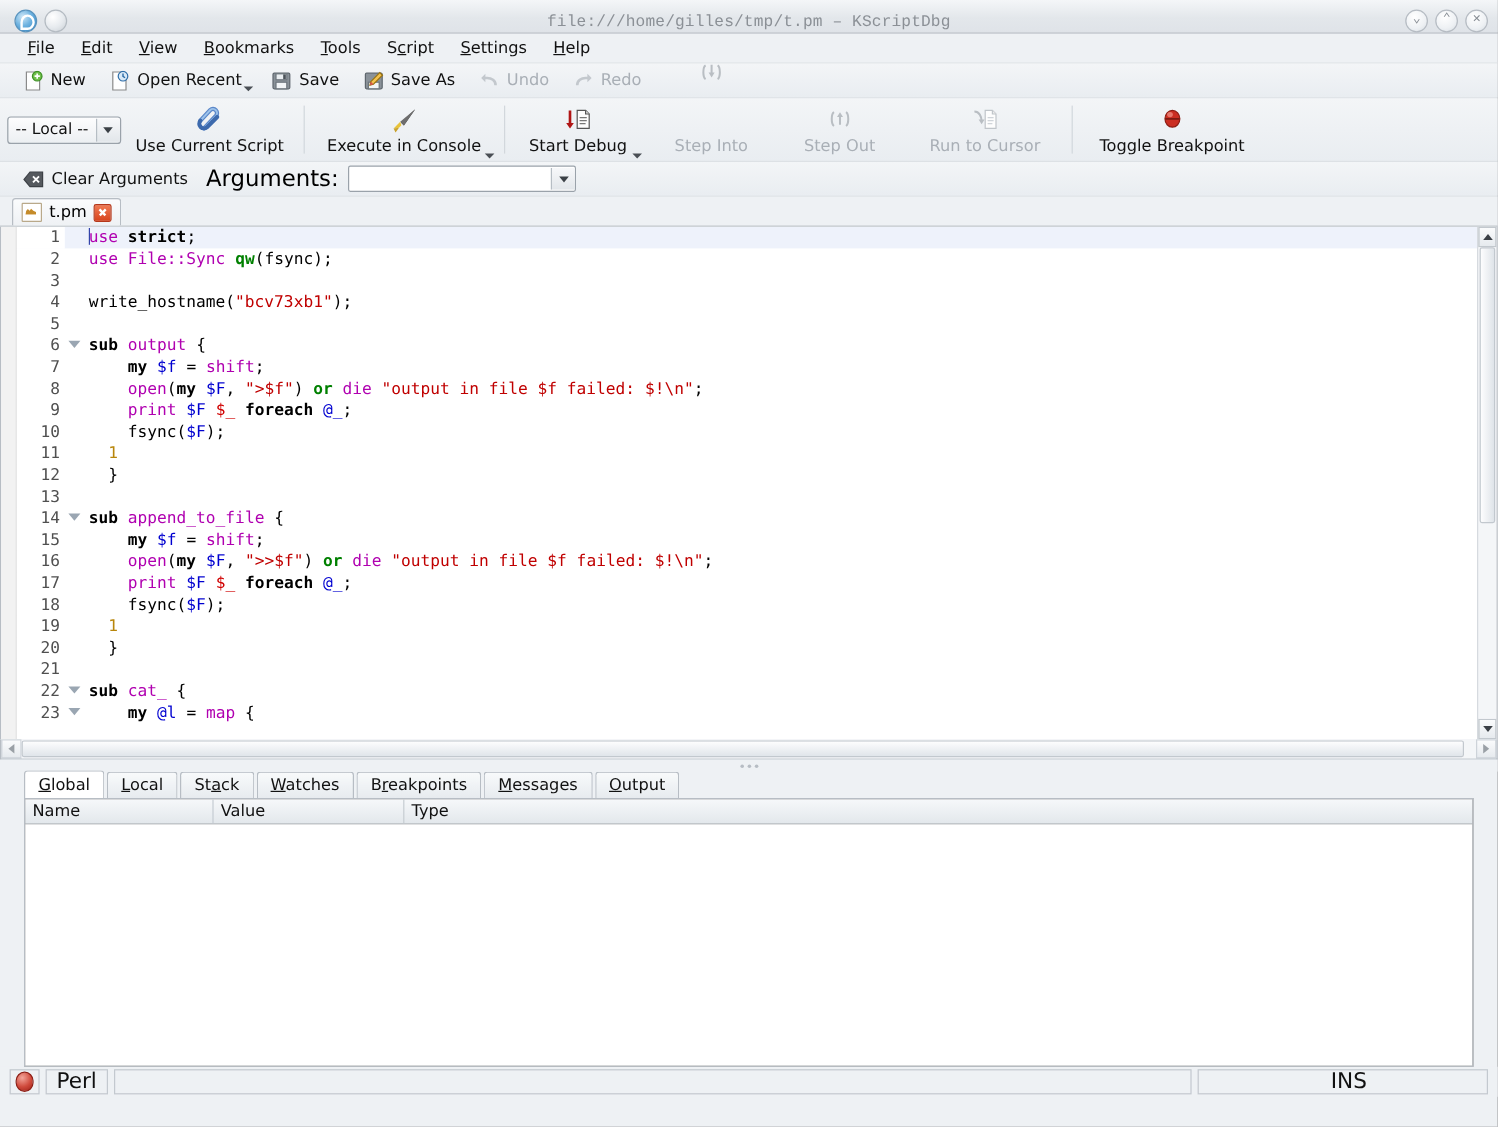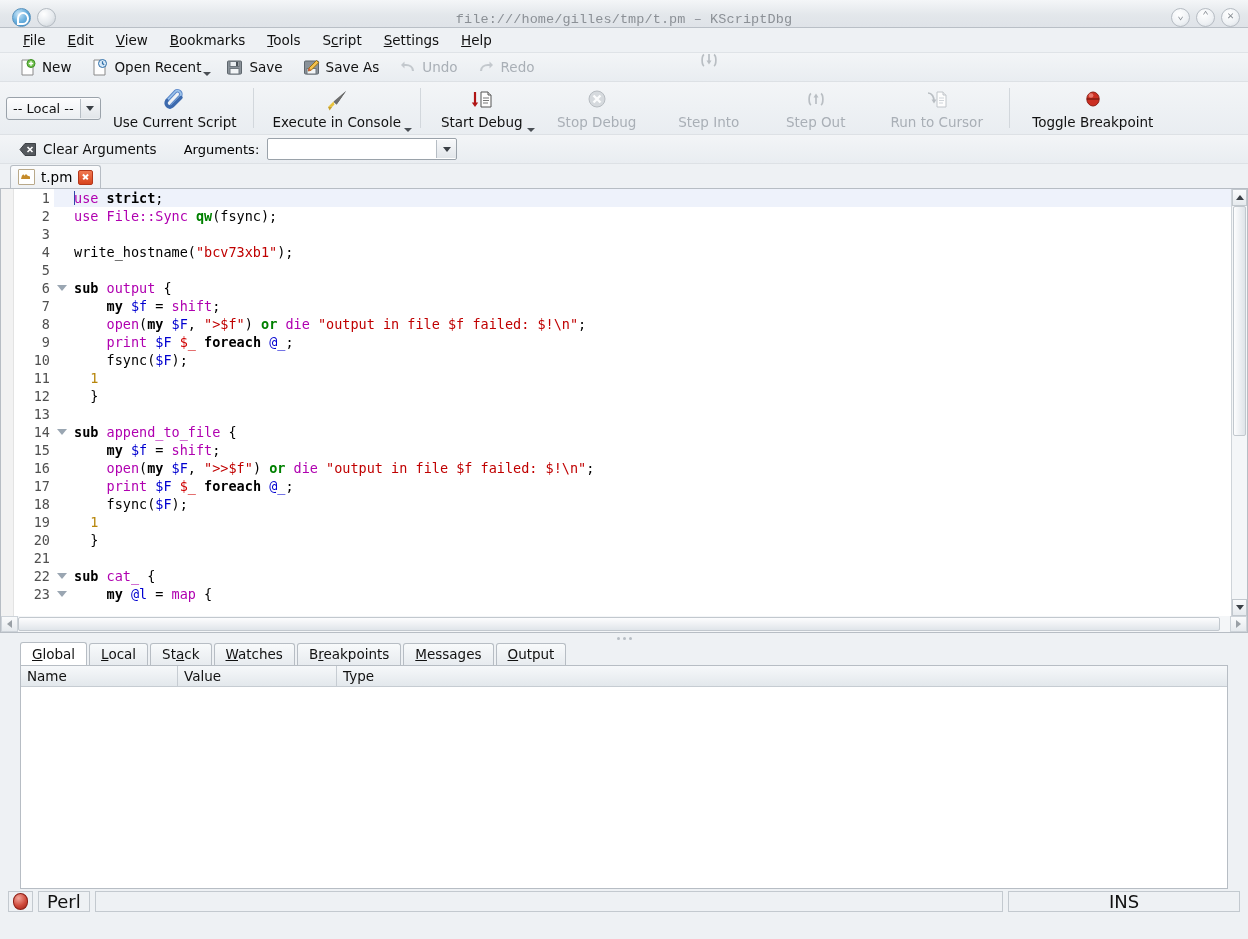--- a/index.html
+++ b/index.html
@@ -104,21 +104,21 @@
     position:absolute;right:3px;bottom:2px;
     width:0;height:0;border-left:4px solid transparent;border-right:4px solid transparent;
     border-top:4px solid #4a4f55;
   }
   
   .argbar{
     height:28px;display:flex;align-items:center;gap:8px;
     background:linear-gradient(to bottom,#f3f5f7,#e9edf1);
     border-bottom:1px solid #dde1e5;padding-left:12px;
   }
-  .arg-label{font-size:13px;margin-left:12px;}
+  .arg-label{font-size:19px;}
   .arg-field{
     display:flex;align-items:center;height:20px;width:188px;
     border:1px solid #9aa2aa;background:#fff;border-radius:2px;
   }
   .arg-field input{
     border:0;outline:0;background:transparent;flex:1;height:18px;
     font-family:inherit;font-size:12px;padding:0 4px;min-width:0;
   }
   .arg-field .carrow{
     width:19px;height:18px;border-left:1px solid #b6bdc4;
@@ -277,21 +277,21 @@
     font-size:18px;color:#111;
   }
   .sb-icon{width:23px;}
   .bp-dot{
     width:13px;height:15px;border-radius:50% / 45%;
     background:radial-gradient(circle at 35% 28%,#f3a59a 0%,#cf4a3c 55%,#9d2017 100%);
     border:1px solid #8c1d14;
   }
   .sb-lang{padding:0 8px;}
   .sb-grow{flex:1;}
-  .sb-ins{width:230px;}
+  .sb-ins{width:230px;padding-left:10px;}
   
   svg{display:block;}
 </style>
 </head>
 <body>
 
 <div class="window">
 
   <div class="titlebar">
     <div class="tb-left">
@@ -439,29 +439,20 @@
           <path d="M2.8 14.5L6 19l3.2-4.5z" fill="#b01515"></path>
           <path d="M12 4h7l3 3v12h-10z" fill="#fdfdfd" stroke="#555"></path>
           <path d="M19 4v3h3" fill="#e6e6e6" stroke="#555"></path>
           <path d="M14 10h6M14 12.5h6M14 15h5" stroke="#777" stroke-width="1"></path>
         </svg>
       </span>
       <span class="lbl">Start Debug</span>
       <span class="dropmark" style="right:4px;bottom:2px;"></span>
     </div>
 
-    <div class="t2item disabled" style="min-width:98px;">
-      <span class="ico">
-        <svg width="26" height="26" viewBox="0 0 26 26">
-          <circle cx="13" cy="11" r="8" fill="#d6dade" stroke="#b7bcc1"></circle>
-          <path d="M9.5 7.5l7 7M16.5 7.5l-7 7" stroke="#fbfcfd" stroke-width="2.4"></path>
-        </svg>
-      </span>
-      <span class="lbl">Stop Debug</span>
-    </div>
 
 
     <div class="t2item disabled" style="min-width:90px;gap:40px;">
       <span class="ico">
         <svg width="26" height="26" viewBox="0 0 26 26">
           <path d="M8 17c-2.5-1.5-2.5-10 0-11.5" fill="none" stroke="#b9bec3" stroke-width="1.7"></path>
           <path d="M18 17c2.5-1.5 2.5-10 0-11.5" fill="none" stroke="#b9bec3" stroke-width="1.7"></path>
           <path d="M13 5v8" fill="none" stroke="#b9bec3" stroke-width="1.7"></path>
           <path d="M10.5 11.5L13 15.5l2.5-4z" fill="#b9bec3"></path>
         </svg>

